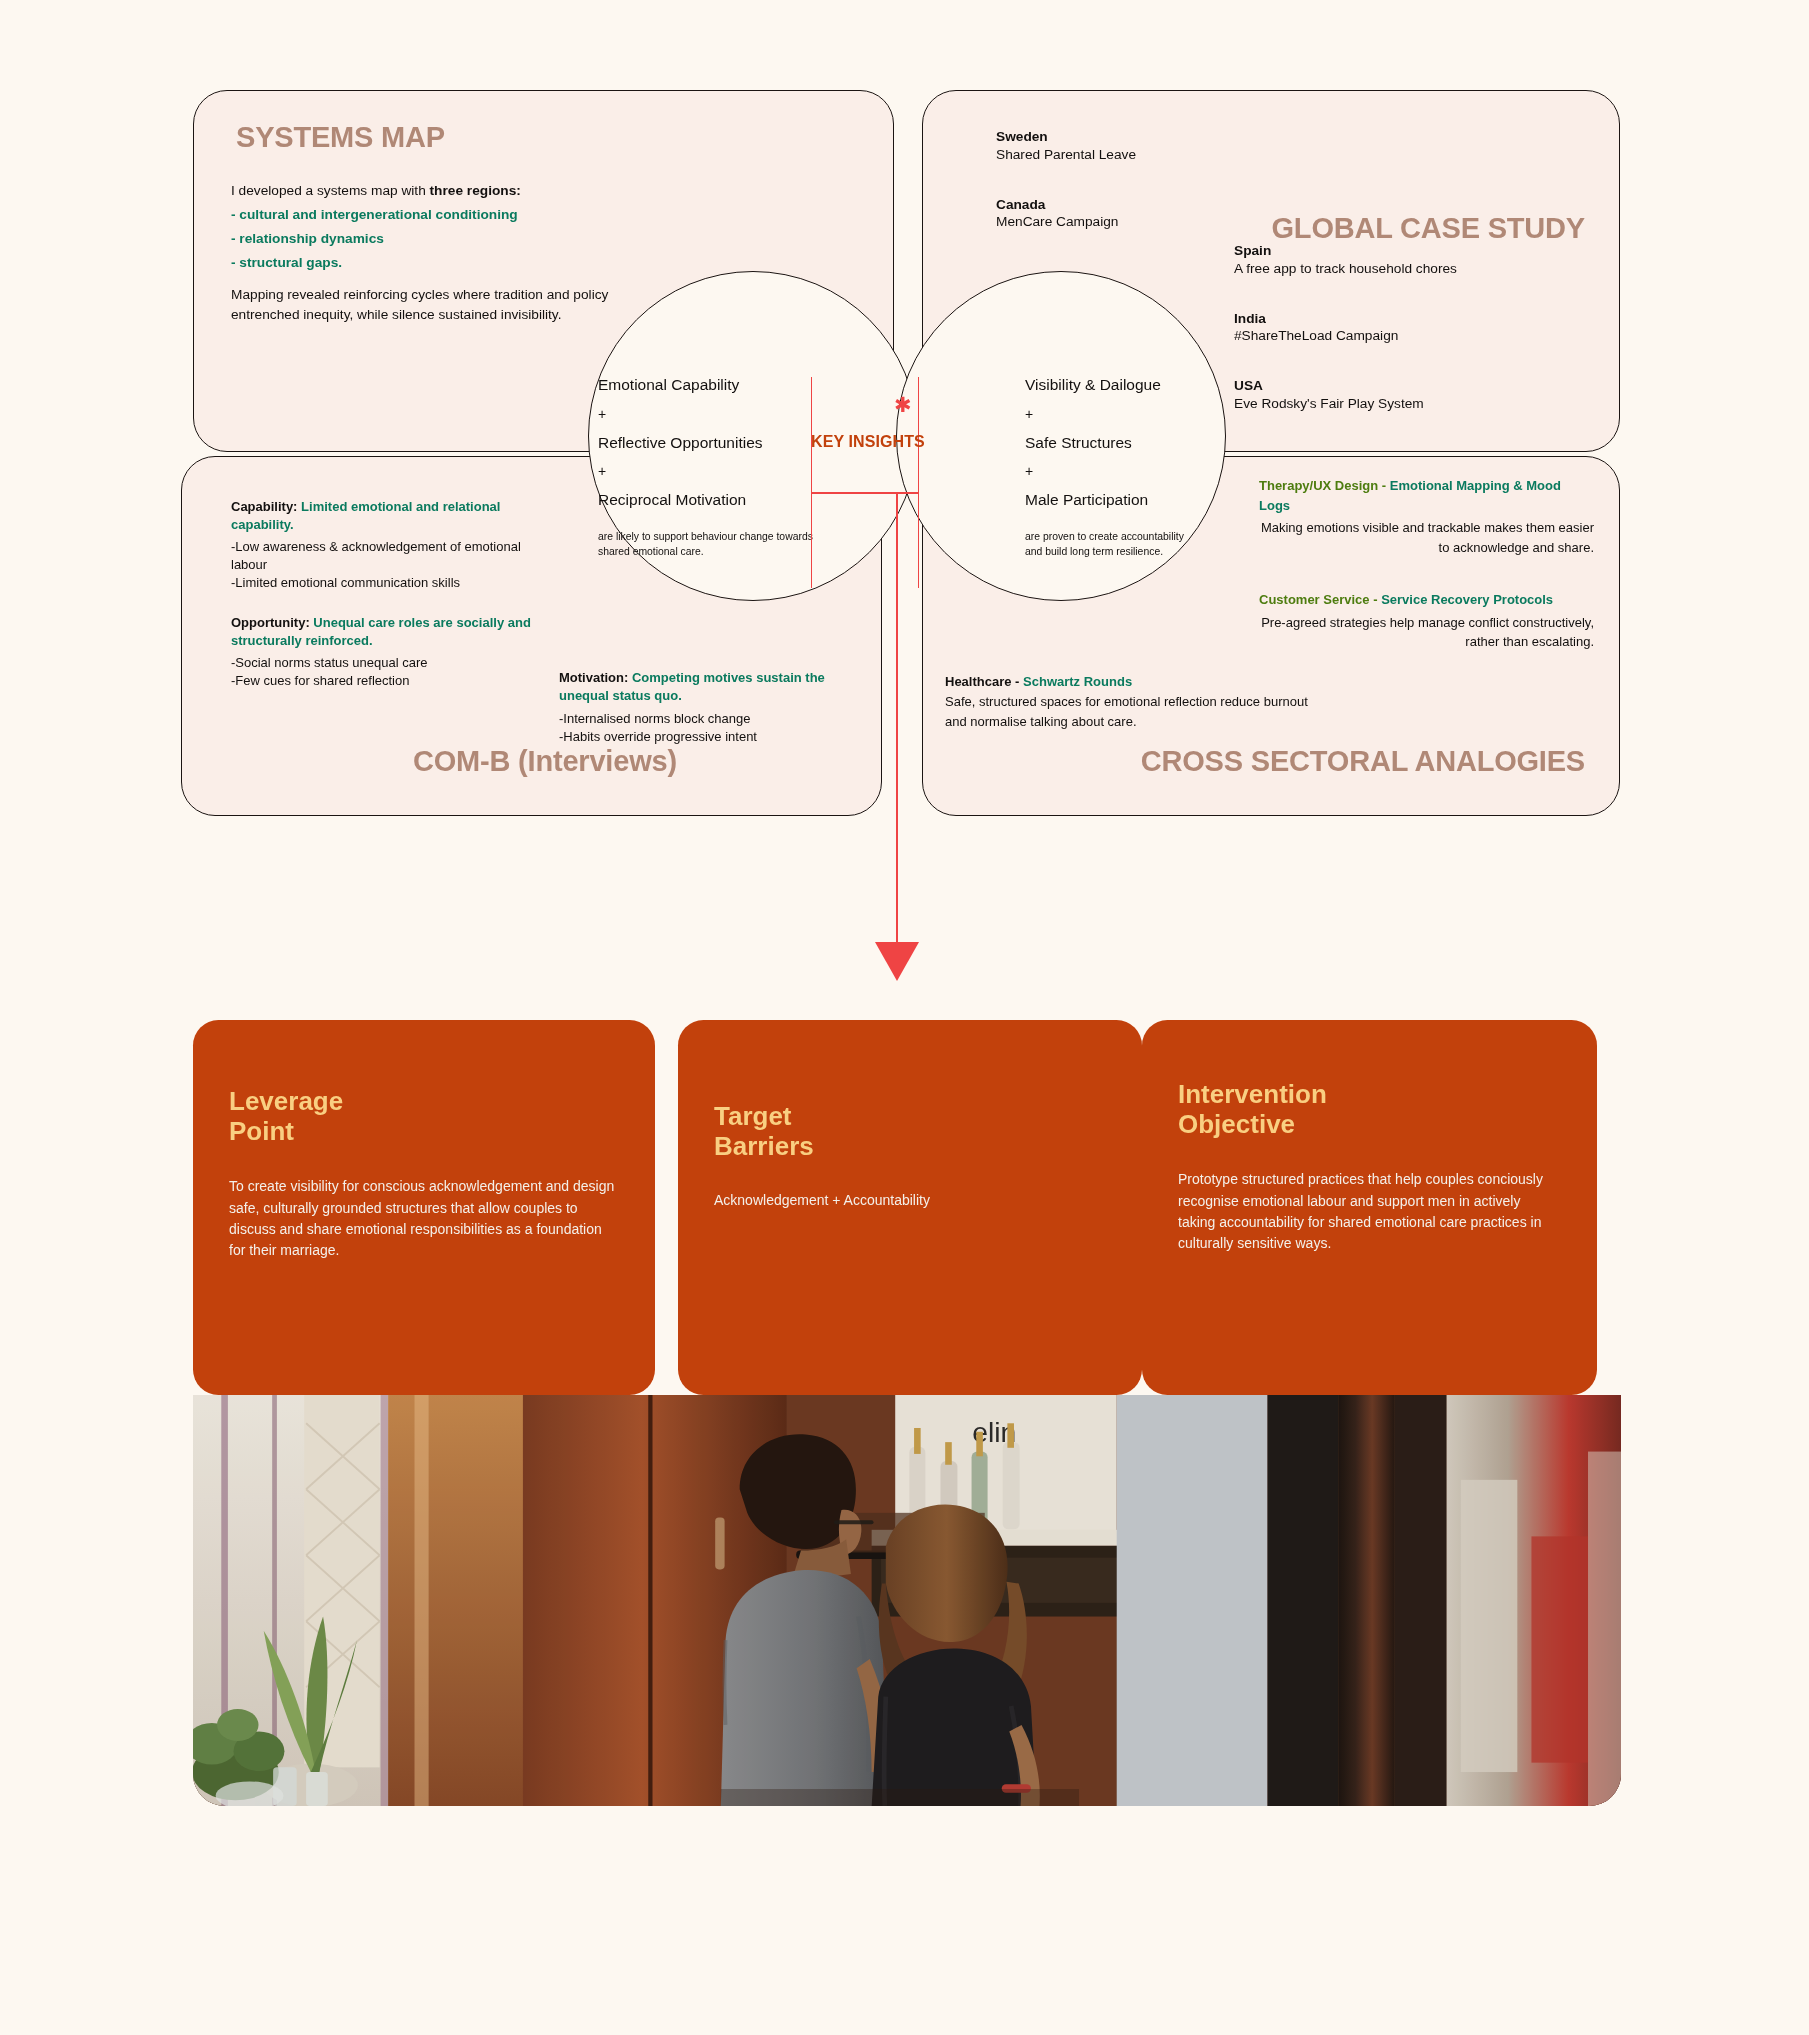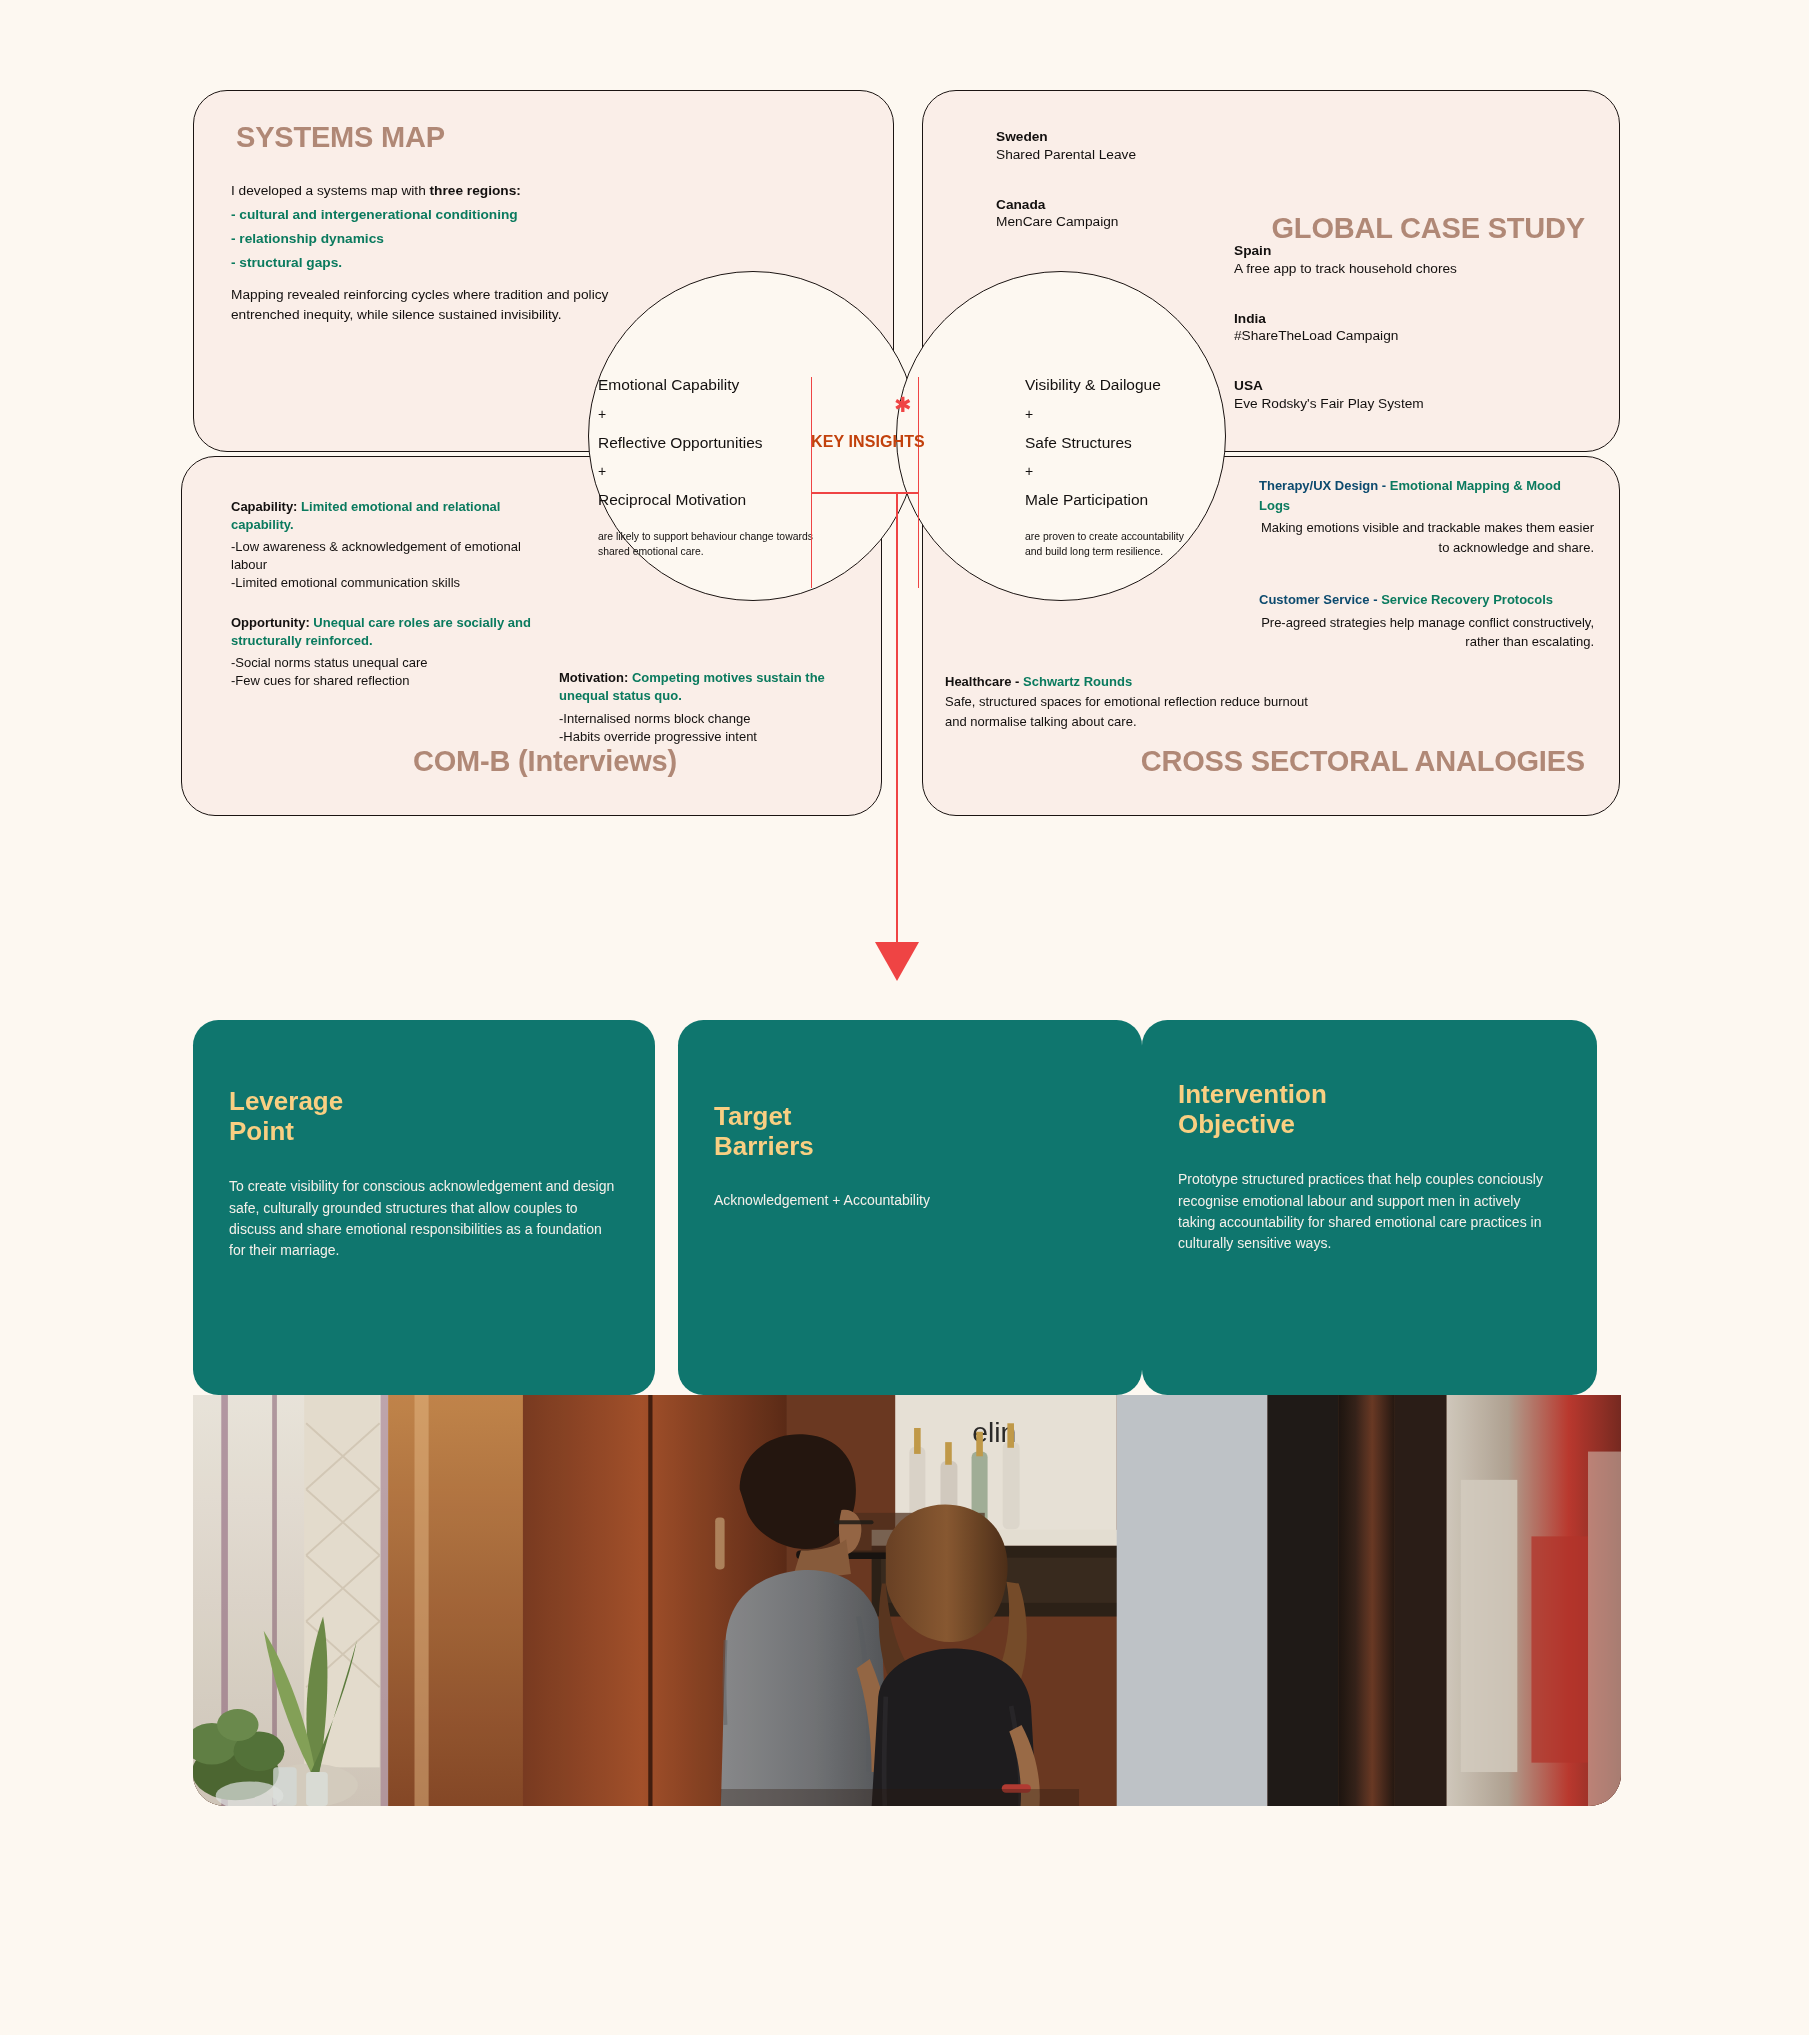--- a/index.html
+++ b/index.html
@@ -106,21 +106,21 @@
     position: absolute;
     left: 1259px;
     top: 476px;
     width: 335px;
     font-size: 13px;
     color: #13100f;
     line-height: 1.52;
   }
   .cross-blk { margin-bottom: 21.7px; }
   .cross-blk .hd { font-weight: 700; }
-  .cross-blk .hd .lbl { color: #0c4a6e; }
+  .cross-blk .hd .lbl { color: #4d7c0f; }
   .cross-blk .hd .val { color: #0a7a5e; }
   .cross-blk .bd { font-weight: 400; margin-top: 2.4px; text-align: right; }
   .cross-health {
     position: absolute;
     left: 945px;
     top: 672px;
     width: 386px;
     font-size: 13px;
     color: #13100f;
     line-height: 1.52;
@@ -230,21 +230,21 @@
     height: 411px;
     border-radius: 0 0 32px 32px;
     overflow: hidden;
     background: #2b1a14;
   }
   .photo svg { display: block; width: 100%; height: 100%; }
 
   
   .dark-card {
     position: absolute;
-    background: #0f766e;
+    background: #c2410c;
     border-radius: 25.4px;
     box-sizing: border-box;
     padding: 41px 36px;
   }
   #card-leverage     { left: 193px;  top: 1020px; width: 462px;  height: 375px; }
   #card-barriers     { left: 678px; top: 1020px; width: 464px;  height: 375px; }
   #card-intervention { left: 1142px; top: 1020px; width: 455px;  height: 375px; }
 
   .dark-card .ttl {
     color: #f9cf82;

